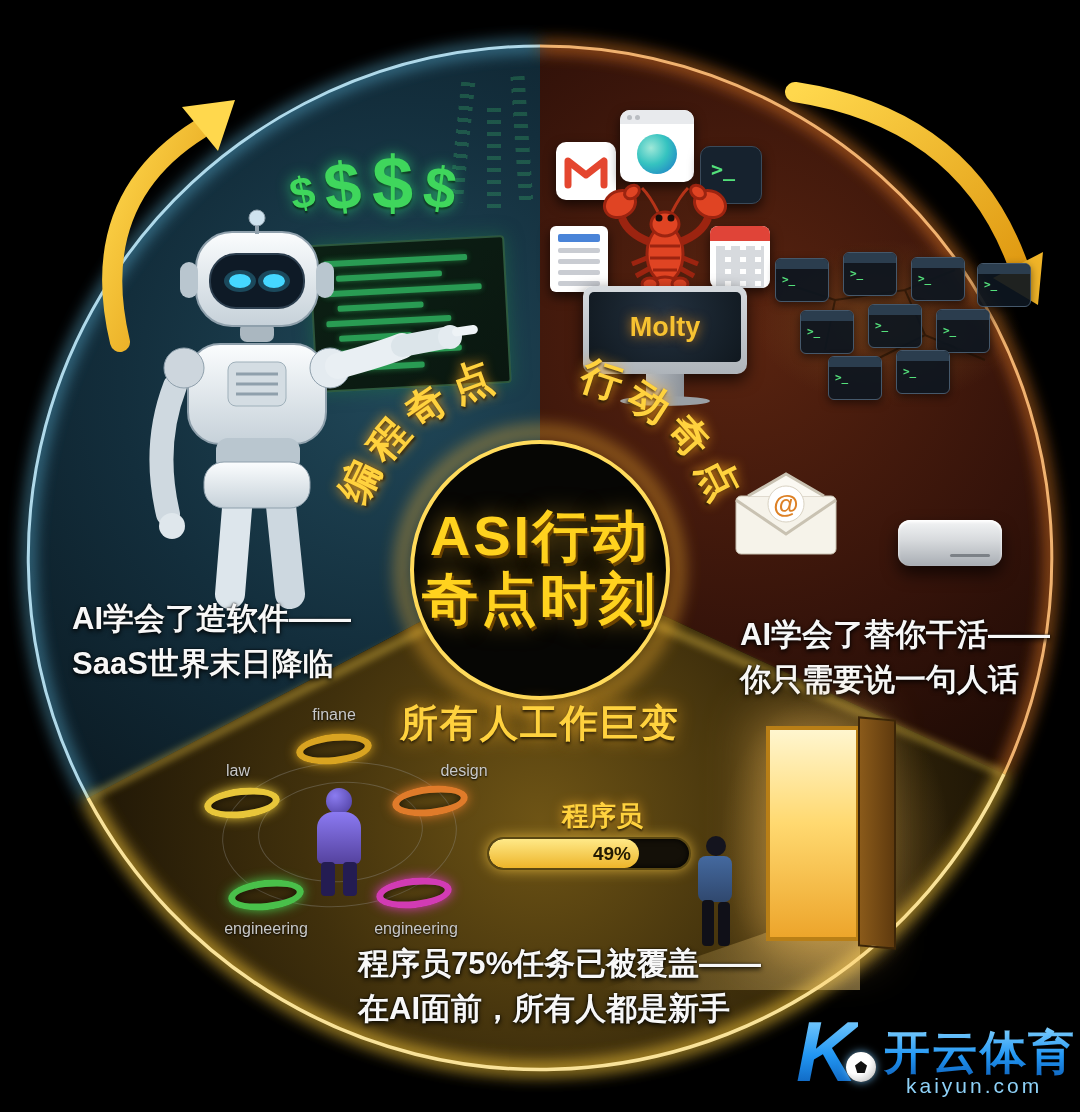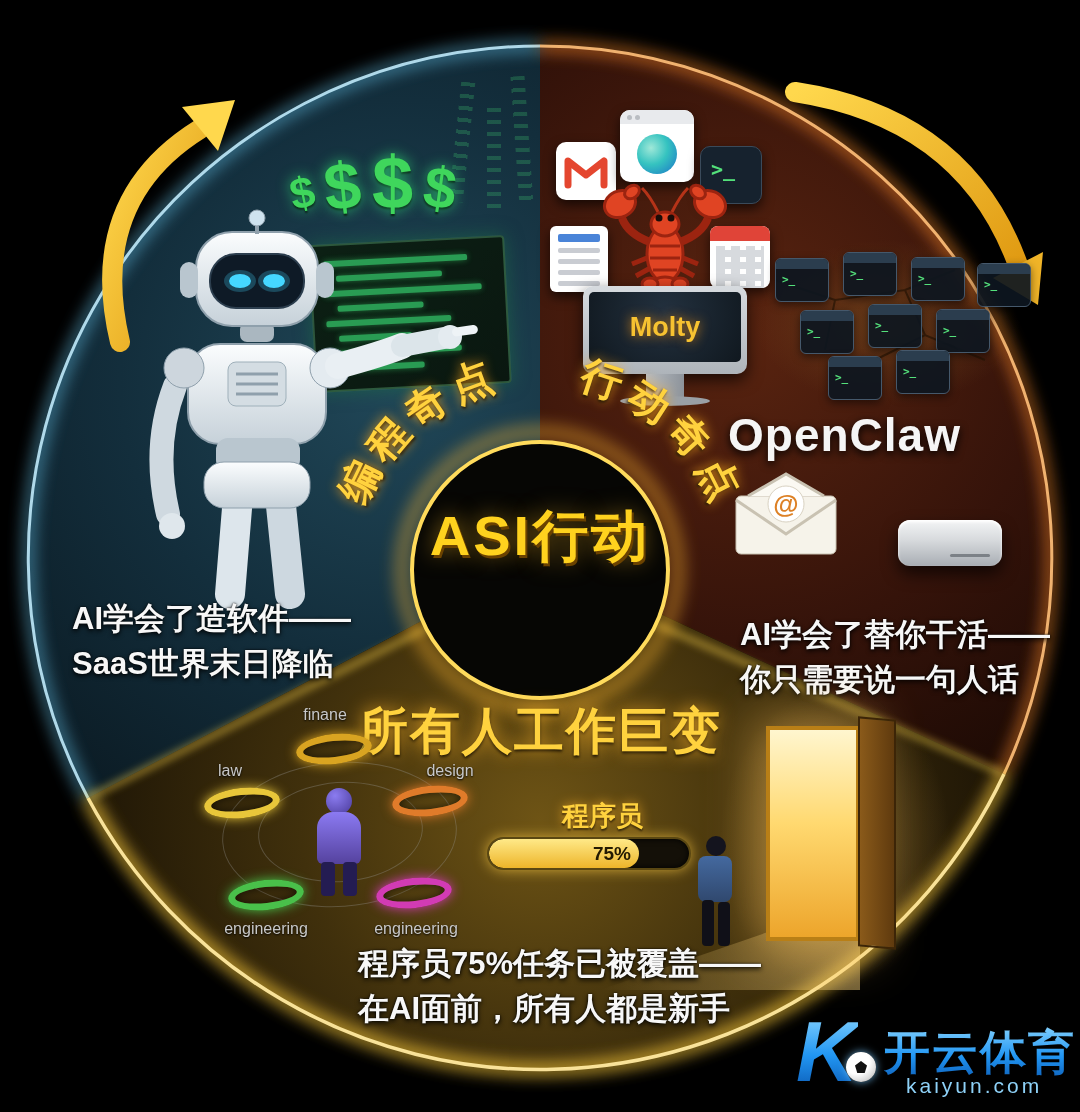--- a/index.html
+++ b/index.html
@@ -64,21 +64,21 @@
   .twin .bar{height:10px;background:#2b3d4e}
   .twin .p{color:#54e07b;font:bold 11px "DejaVu Sans Mono",monospace;padding:4px 0 0 6px}
   .openclaw{left:728px;top:408px;font-size:46px;font-weight:800;color:#f5f5f5;letter-spacing:1px;
     text-shadow:0 3px 8px #000;white-space:nowrap}
   .macmini{left:898px;top:520px;width:104px;height:46px;border-radius:12px;
     background:linear-gradient(180deg,#f4f5f6 0%,#d6d9dc 45%,#a8adb3 100%);
     box-shadow:0 8px 16px rgba(0,0,0,.65),inset 0 2px 3px #fff}
   .macmini .slot{position:absolute;right:12px;bottom:9px;width:40px;height:3px;background:#7c8187;border-radius:2px}
 
   
-  .work-title{left:50%;top:698px;transform:translateX(-50%);font-size:50px;font-weight:900;color:#ffd23e;
+  .work-title{left:50%;top:698px;transform:translateX(-50%);font-size:38px;font-weight:900;color:#ffd23e;
     letter-spacing:2px;white-space:nowrap;text-shadow:0 0 18px rgba(255,180,40,.85),0 2px 3px #000}
   .orbit{border:1px solid rgba(160,160,160,.32);border-radius:50%}
   .ring{width:76px;height:30px;border:7px solid var(--c,#999);border-radius:50%;transform:rotate(-6deg);
     box-shadow:0 0 12px var(--c,#999),inset 0 0 8px rgba(0,0,0,.6)}
   .ring-label{color:#c8c8c8;font-size:16px;transform:translateX(-50%);text-shadow:0 1px 2px #000;white-space:nowrap}
   .person-head{width:26px;height:26px;border-radius:50%;background:radial-gradient(circle at 35% 30%,#8b7cf0,#4a3a9a)}
   .person-torso{width:44px;height:52px;border-radius:16px 16px 6px 6px;background:linear-gradient(180deg,#8b7af2,#55429e)}
   .person-leg{width:14px;height:34px;background:#241c52;border-radius:4px}
   .progress-label{left:562px;top:798px;font-size:27px;font-weight:900;color:#ffd23e;
     text-shadow:0 0 12px rgba(255,180,40,.85),0 2px 2px #000}
@@ -321,21 +321,20 @@
     </div>
   <div class="abs twin" style="left:828px;top:356px">
       <div class="bar"></div>
       <div class="p">&gt;_</div>
     </div>
   <div class="abs twin" style="left:896px;top:350px">
       <div class="bar"></div>
       <div class="p">&gt;_</div>
     </div>
 
-  <div class="abs openclaw">OpenClaw</div>
 
   <svg class="abs" style="left:730px;top:470px" width="112" height="90" viewBox="0 0 112 90">
     <rect x="6" y="26" width="100" height="58" rx="5" fill="#f6f3ea" stroke="#c9c2b2"></rect>
     <path d="M6 30 L56 64 L106 30" fill="none" stroke="#c9c2b2" stroke-width="3"></path>
     <path d="M18 26 L56 4 L94 26" fill="#fbf9f2" stroke="#c9c2b2" stroke-width="3"></path>
     <circle cx="56" cy="34" r="18" fill="#ffffff" stroke="#d9d2c2"></circle>
     <text x="56" y="43" text-anchor="middle" font-size="26" font-weight="bold" fill="#dd8126">@</text>
   </svg>
 
   <div class="abs macmini">
@@ -356,49 +355,50 @@
   <div class="abs person-torso" style="left:317px;top:812px"></div>
   <div class="abs person-leg" style="left:321px;top:862px"></div>
   <div class="abs person-leg" style="left:343px;top:862px"></div>
 
   <div class="abs ring" style="left: 296px; top: 734px; --c: #d9a421;"></div>
   <div class="abs ring" style="left: 204px; top: 788px; --c: #e8c63a;"></div>
   <div class="abs ring" style="left: 392px; top: 786px; --c: #e07b2a;"></div>
   <div class="abs ring" style="left: 228px; top: 880px; --c: #49c04a;"></div>
   <div class="abs ring" style="left: 376px; top: 878px; --c: #d23bb4;"></div>
 
-  <span class="abs ring-label" style="left:325px;top:706px">finane</span>
-  <span class="abs ring-label" style="left:230px;top:762px">law</span>
-  <span class="abs ring-label" style="left:450px;top:762px">design</span>
+  <span class="abs ring-label" style="left:334px;top:706px">finane</span>
+  <span class="abs ring-label" style="left:238px;top:762px">law</span>
+  <span class="abs ring-label" style="left:464px;top:762px">design</span>
   <span class="abs ring-label" style="left:266px;top:920px">engineering</span>
   <span class="abs ring-label" style="left:416px;top:920px">engineering</span>
 
   <div class="abs progress-label">程序员</div>
   <div class="abs progress-outer">
     <div class="progress-fill" style="width: 75%;">
-      <span>75%</span>
+      <span>49%</span>
     </div>
   </div>
 
   <div class="abs door-glow"></div>
   <div class="abs light-spill"></div>
   <div class="abs doorway"></div>
   <div class="abs door-panel"></div>
   <div class="abs dperson-head" style="left:706px;top:836px"></div>
   <div class="abs dperson-torso" style="left:698px;top:856px"></div>
   <div class="abs dperson-leg" style="left:702px;top:900px"></div>
   <div class="abs dperson-leg" style="left:718px;top:902px;height:44px"></div>
 
   <div class="abs caption" style="left:358px;top:941px">
     <div>程序员75%任务已被覆盖——</div>
     <div>在AI面前，所有人都是新手</div>
   </div>
 
   <div class="abs center-title">
     <div>ASI行动</div>
+    <div>奇点时刻</div>
   </div>
 
   <div class="abs arc-label">
       <span style="left: 360.241px; top: 482.326px; transform: translate(-50%, -50%) rotate(296deg);">编</span>
       <span style="left: 388.297px; top: 439.669px; transform: translate(-50%, -50%) rotate(310.667deg);">程</span>
       <span style="left: 426.24px; top: 405.505px; transform: translate(-50%, -50%) rotate(325.333deg);">奇</span>
       <span style="left: 471.596px; top: 382.061px; transform: translate(-50%, -50%) rotate(340deg);">点</span>
     </div>
   <div class="abs arc-label">
       <span style="left: 601.803px; top: 379.789px; transform: translate(-50%, -50%) rotate(378deg);">行</span>

